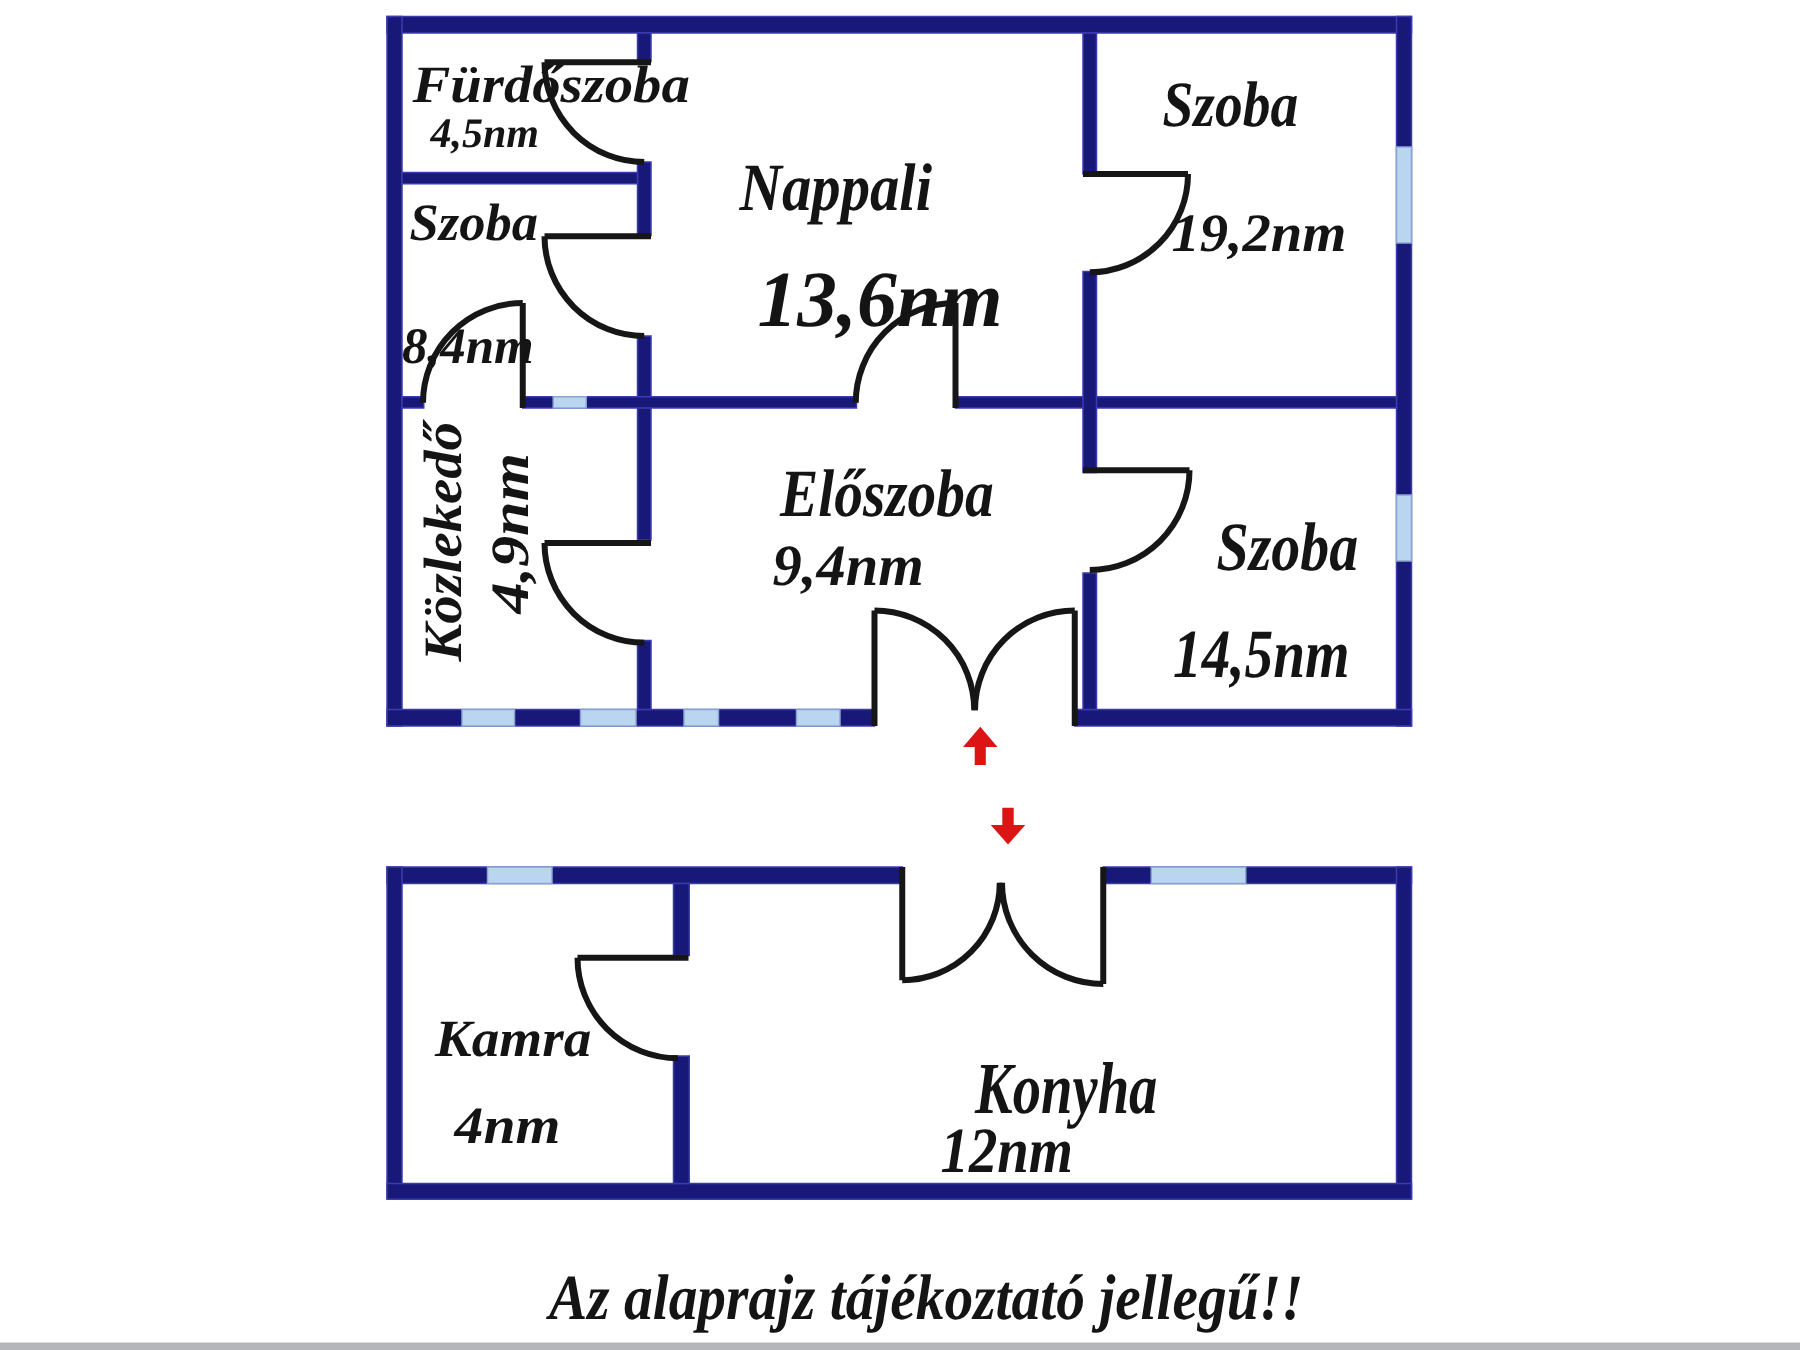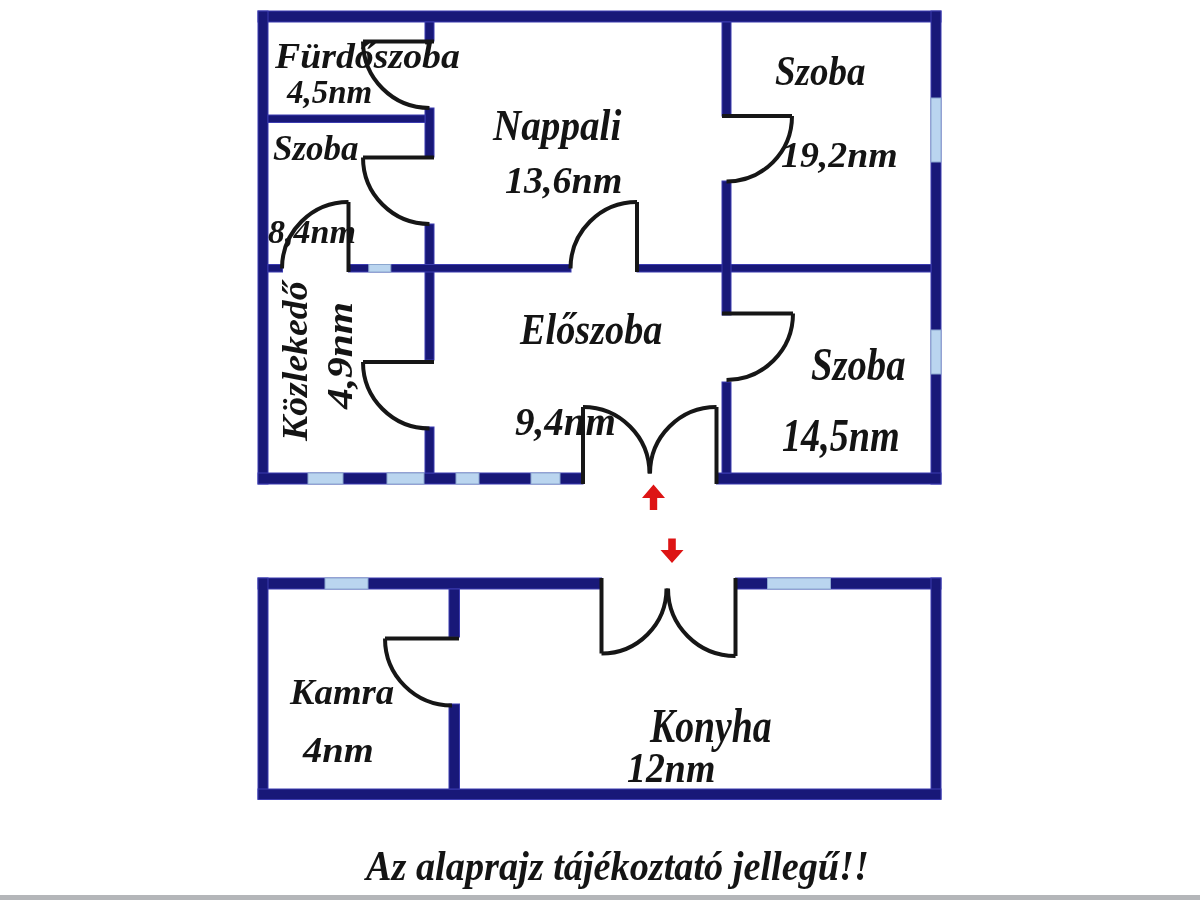--- a/index.html
+++ b/index.html
@@ -84,31 +84,31 @@
 <path d="M735.5,656 A67.5,67.5 0 0 1 668,588.5"></path>
 <line x1="385" y1="638.5" x2="459" y2="638.5"></line>
 <path d="M385,638.5 A67,67 0 0 0 452,705.5"></path>
     </g>
     <g id="entrance-arrows">
       <polygon class="arrow" points="653.5,484.5 665,498 657.2,498 657.2,510 649.8,510 649.8,498 642,498"></polygon>
 <polygon class="arrow" points="668.2,538.5 675.8,538.5 675.8,550 683.5,550 672,563 660.5,550 668.2,550"></polygon>
     </g>
   </svg>
 <div class="lbl" style="left:275px;top:39px;font-size:35px;transform:scaleX(1.08);">Fürdőszoba</div>
-<div class="lbl" style="left:287px;top:76px;font-size:33px;transform:scaleX(1.0);font-style:italic;">4,5nm</div>
+<div class="lbl" style="left:287px;top:76px;font-size:28px;transform:scaleX(1.0);font-style:italic;">4,5nm</div>
 <div class="lbl" style="left:273px;top:131px;font-size:35px;transform:scaleX(1.0);">Szoba</div>
 <div class="lbl" style="left:268px;top:171px;font-size:34px;transform:scaleX(1.0);margin-top:44px;">8,4nm</div>
 <div class="lbl" style="left:493px;top:103px;font-size:45px;transform:scaleX(0.87);">Nappali</div>
-<div class="lbl" style="left:505px;top:161px;font-size:38px;transform:scaleX(1.0);">13,6nm</div>
+<div class="lbl" style="left:505px;top:174px;font-size:53px;transform:scaleX(1.0);">13,6nm</div>
 <div class="lbl" style="left:775px;top:49px;font-size:43px;transform:scaleX(0.86);">Szoba</div>
 <div class="lbl" style="left:781px;top:137px;font-size:36px;transform:scaleX(1.05);">19,2nm</div>
 <div class="lbl" style="left:277px;top:441px;font-size:36px;transform:rotate(-90deg) scaleX(1.05);">Közlekedő</div>
 <div class="lbl" style="left:322px;top:409px;font-size:36px;transform:rotate(-90deg) scaleX(1.15);">4,9nm</div>
 <div class="lbl" style="left:520px;top:307px;font-size:45px;transform:scaleX(0.85);">Előszoba</div>
-<div class="lbl" style="left:515px;top:358px;font-size:39px;transform:scaleX(1.0);margin-top:44px;">9,4nm</div>
+<div class="lbl" style="left:515px;top:358px;font-size:39px;transform:scaleX(1.0);">9,4nm</div>
 <div class="lbl" style="left:811px;top:342px;font-size:46px;transform:scaleX(0.84);">Szoba</div>
 <div class="lbl" style="left:782px;top:413px;font-size:46px;transform:scaleX(0.83);">14,5nm</div>
 <div class="lbl" style="left:290px;top:675px;font-size:35px;transform:scaleX(1.05);">Kamra</div>
 <div class="lbl" style="left:303px;top:733px;font-size:35px;transform:scaleX(1.1);">4nm</div>
 <div class="lbl" style="left:650px;top:701px;font-size:49px;transform:scaleX(0.77);">Konyha</div>
 <div class="lbl" style="left:627px;top:746px;font-size:43px;transform:scaleX(0.88);">12nm</div>
 <div class="lbl" style="left:366px;top:844px;font-size:43px;transform:scaleX(0.89);">Az alaprajz tájékoztató jellegű!!</div>
   <div id="footer-strip"></div>
 </div>
 

